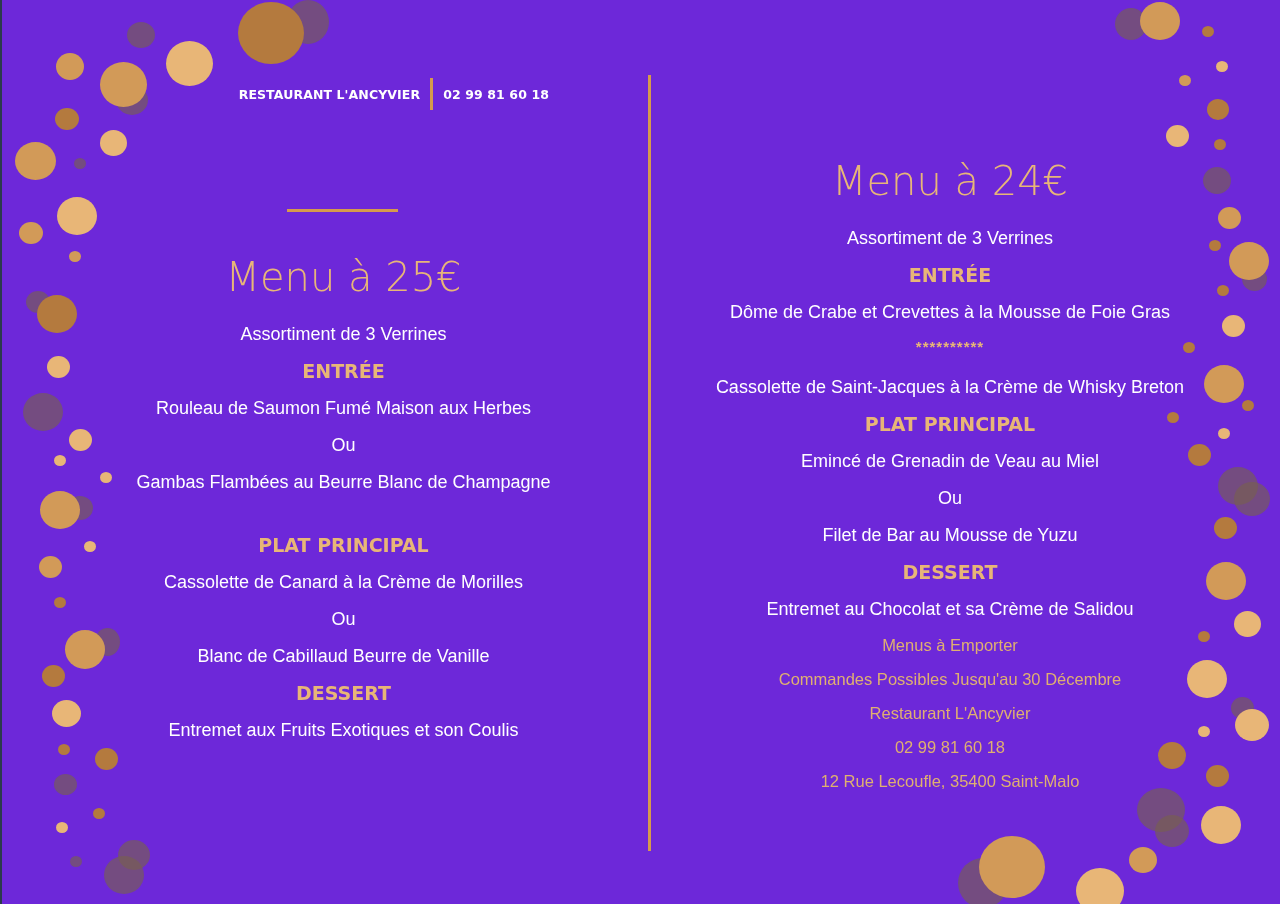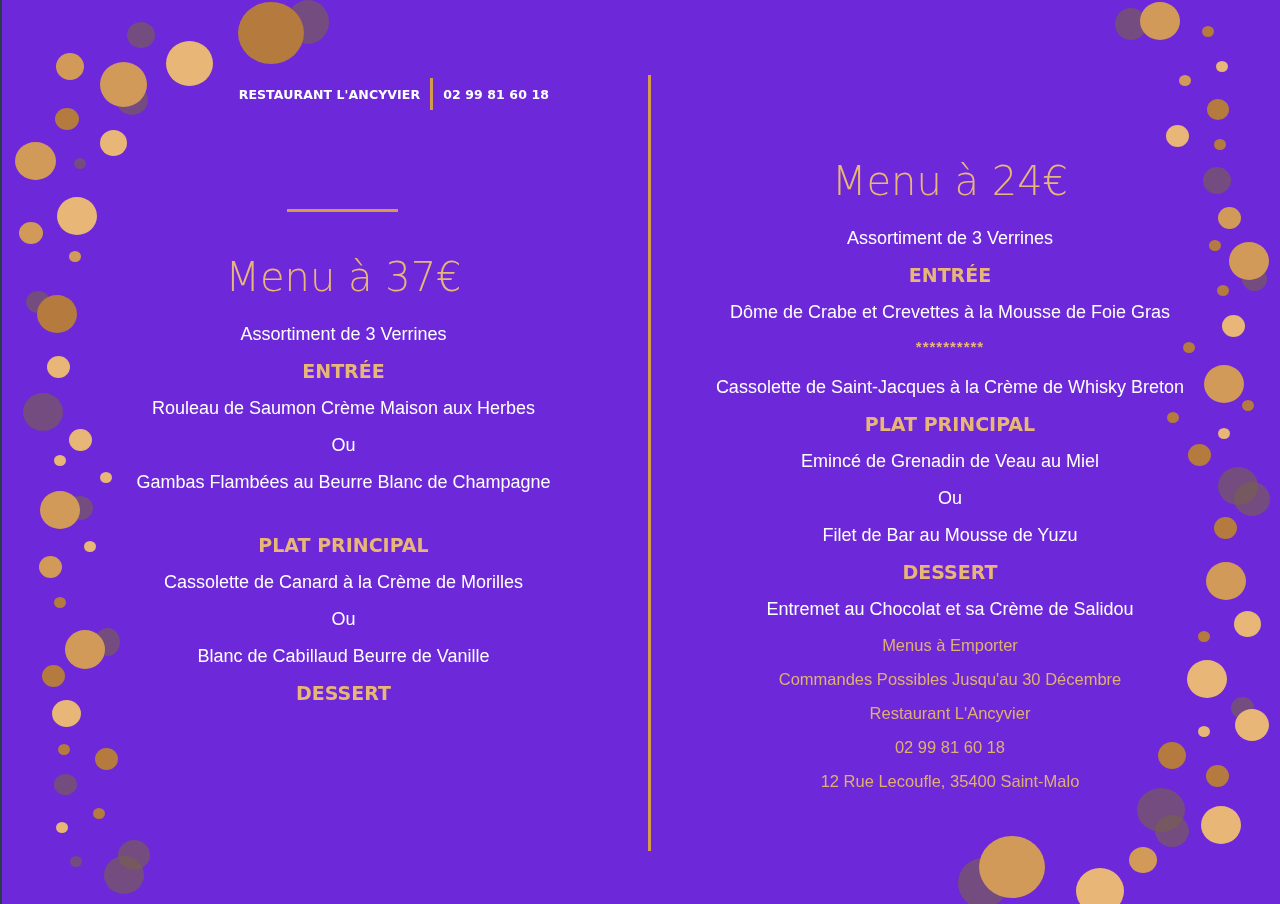--- a/index.html
+++ b/index.html
@@ -161,32 +161,33 @@
 
   <div class="header-line">
     <span>RESTAURANT L'ANCYVIER</span>
     <span class="sep"></span>
     <span>02 99 81 60 18</span>
   </div>
   <div class="hrule"></div>
   <div class="vdivider"></div>
 
   <div class="col col-left">
-    <div class="price">Menu à 37€</div>
+    <div class="price">Menu à 25€</div>
     <div class="line">Assortiment de 3 Verrines</div>
     <div class="section">ENTRÉE</div>
-    <div class="line">Rouleau de Saumon Crème Maison aux Herbes</div>
+    <div class="line">Rouleau de Saumon Fumé Maison aux Herbes</div>
     <div class="line">Ou</div>
     <div class="line">Gambas Flambées au Beurre Blanc de Champagne</div>
     <div class="spacer"></div>
     <div class="section">PLAT PRINCIPAL</div>
     <div class="line">Cassolette de Canard à la Crème de Morilles</div>
     <div class="line">Ou</div>
     <div class="line">Blanc de Cabillaud Beurre de Vanille</div>
     <div class="section">DESSERT</div>
+    <div class="line">Entremet aux Fruits Exotiques et son Coulis</div>
   </div>
 
   <div class="col col-right">
     <div class="price">Menu à 24€</div>
     <div class="line">Assortiment de 3 Verrines</div>
     <div class="section">ENTRÉE</div>
     <div class="line">Dôme de Crabe et Crevettes à la Mousse de Foie Gras</div>
     <div class="stars">**********</div>
     <div class="line" style="width:470px;margin-left:15px;">Cassolette de Saint-Jacques à la Crème de Whisky Breton</div>
     <div class="section">PLAT PRINCIPAL</div>

